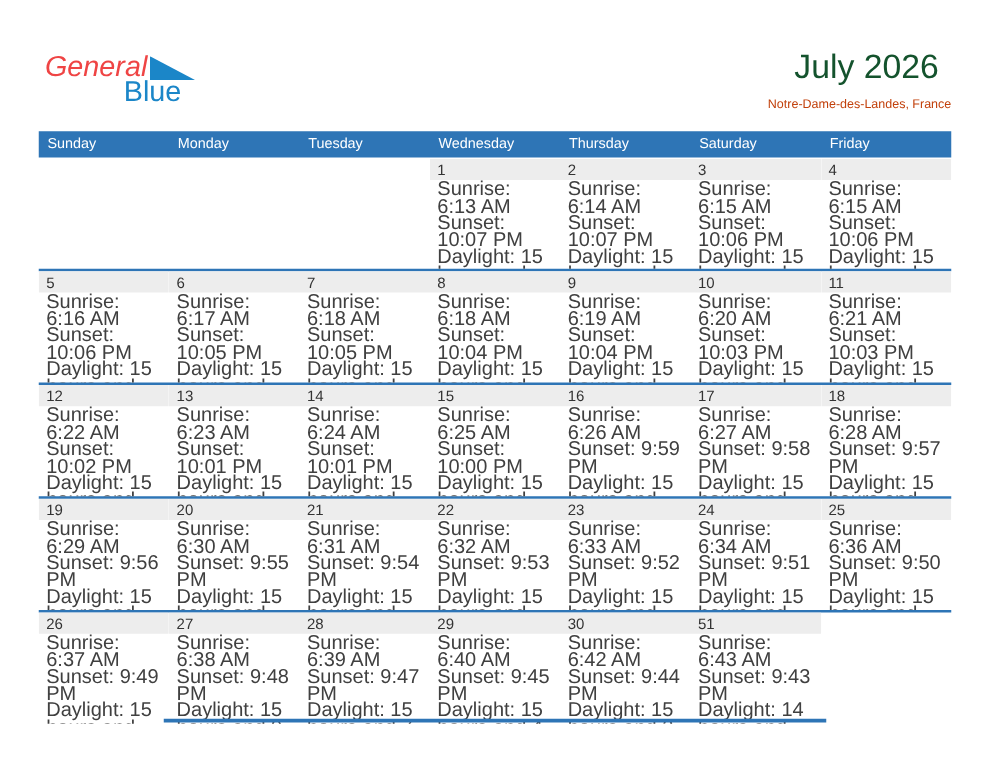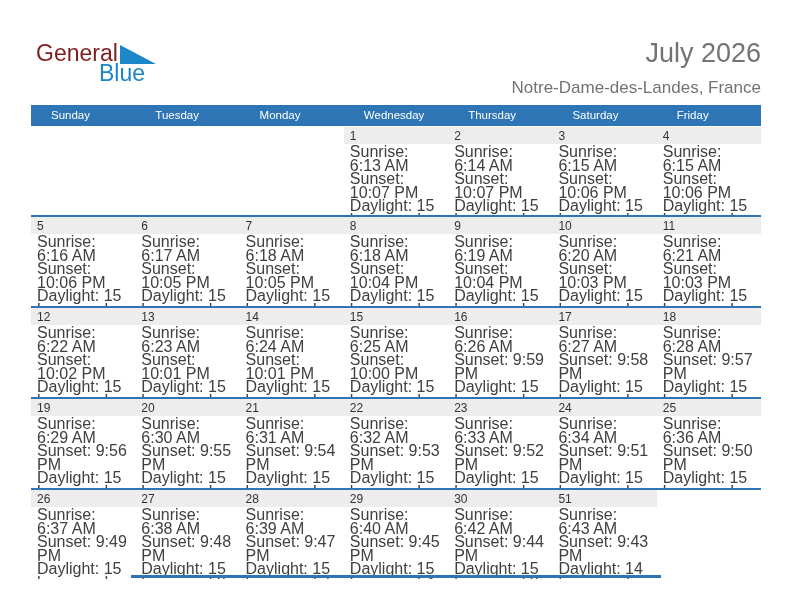--- a/index.html
+++ b/index.html
@@ -2,30 +2,30 @@
 <html><head>
 <meta charset="utf-8">
 <style>
   html,body{margin:0;padding:0;background:#fff;}
   .page{
     position:relative;width:792px;height:612px;background:#ffffff;
     font-family:"Liberation Sans",sans-serif;overflow:hidden;
   }
   
   .logo{position:absolute;left:36px;top:40px;}
-  .logo-top{display:flex;align-items:flex-end;font-size:23px;color:#7f1d1d;}
+  .logo-top{display:flex;align-items:flex-end;font-size:23px;color:#ef4444;font-style:italic;}
   .logo-tri{margin-left:2px;margin-bottom:3px;display:block;}
   .logo-bottom{font-size:23px;color:#1b86c8;margin-left:63px;margin-top:-7px;}
   
-  .cal-title{position:absolute;right:31px;top:38px;font-size:27px;color:#737373;white-space:nowrap;}
-  .cal-location{position:absolute;right:31px;top:78px;font-size:17px;color:#737373;white-space:nowrap;}
+  .cal-title{position:absolute;right:41px;top:38px;font-size:27px;color:#14532d;white-space:nowrap;}
+  .cal-location{position:absolute;right:31px;top:78px;font-size:10px;color:#c2410c;white-space:nowrap;}
   
   .calendar{position:absolute;left:31px;top:105px;width:730px;}
   .weekday-row{display:grid;grid-template-columns:repeat(7,1fr);background:#2e75b6;height:21px;}
-  .weekday{color:#ffffff;font-size:11.5px;line-height:21px;padding-left:20px;overflow:hidden;white-space:nowrap;}
+  .weekday{color:#ffffff;font-size:11.5px;line-height:21px;padding-left:7px;overflow:hidden;white-space:nowrap;}
   .week-row{display:grid;grid-template-columns:repeat(7,1fr);height:91px;border-top:2px solid #2e75b6;box-sizing:border-box;}
   .week-row.first{border-top:none;height:88px;margin-top:1px;}
   .day-cell{overflow:hidden;}
   .day-num{height:17px;background:#ededed;font-size:12px;color:#333333;padding:2px 0 0 6px;box-sizing:border-box;}
   .day-info{padding:1px 5px 0 6px;font-size:16px;line-height:13.5px;color:#404040;}
   
   .footer-line{position:absolute;left:131px;top:575px;width:530px;height:3px;background:#2e75b6;}
 </style>
 </head>
 <body>
@@ -41,22 +41,22 @@
     </div>
     <div class="logo-bottom">Blue</div>
   </div>
 
   <div class="cal-title">July 2026</div>
   <div class="cal-location">Notre-Dame-des-Landes, France</div>
 
   <div class="calendar">
     <div class="weekday-row">
       <div class="weekday">Sunday</div>
+      <div class="weekday">Monday</div>
       <div class="weekday">Tuesday</div>
-      <div class="weekday">Monday</div>
       <div class="weekday">Wednesday</div>
       <div class="weekday">Thursday</div>
       <div class="weekday">Saturday</div>
       <div class="weekday">Friday</div>
     </div>
     <div id="weeks">
         <div class="week-row first">
           <div class="day-cell empty"></div>
           <div class="day-cell empty"></div>
           <div class="day-cell empty"></div>

